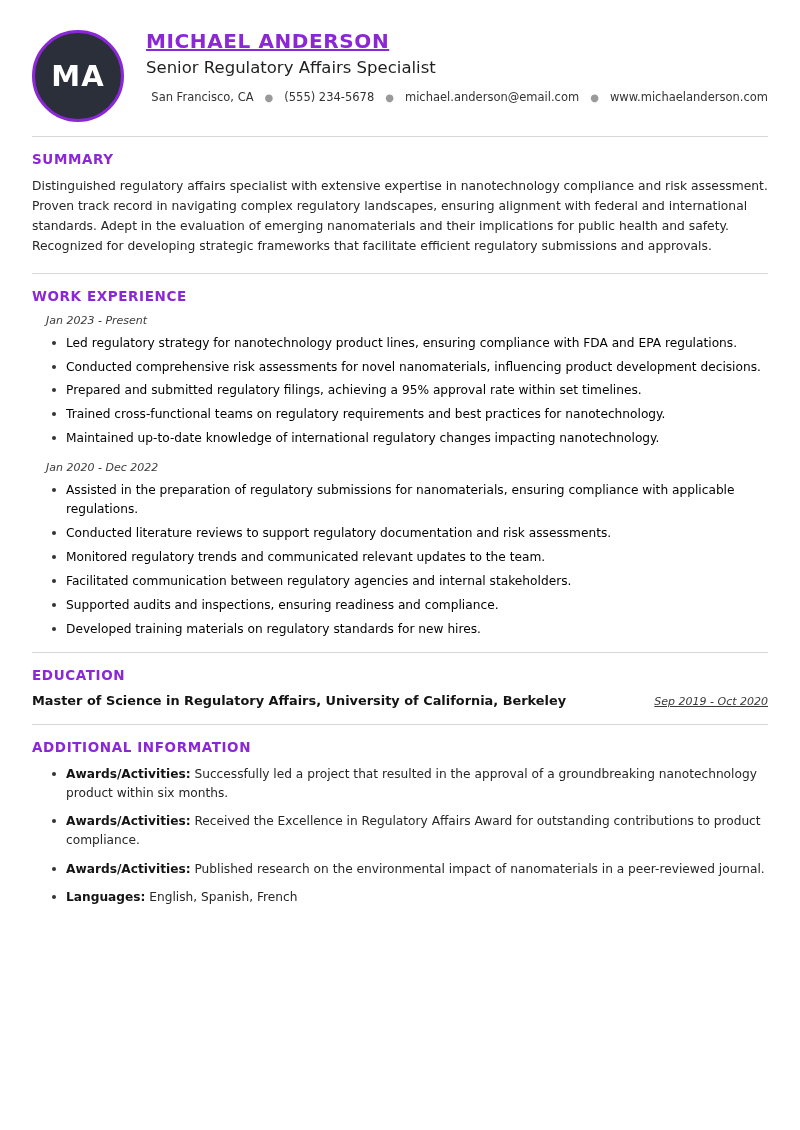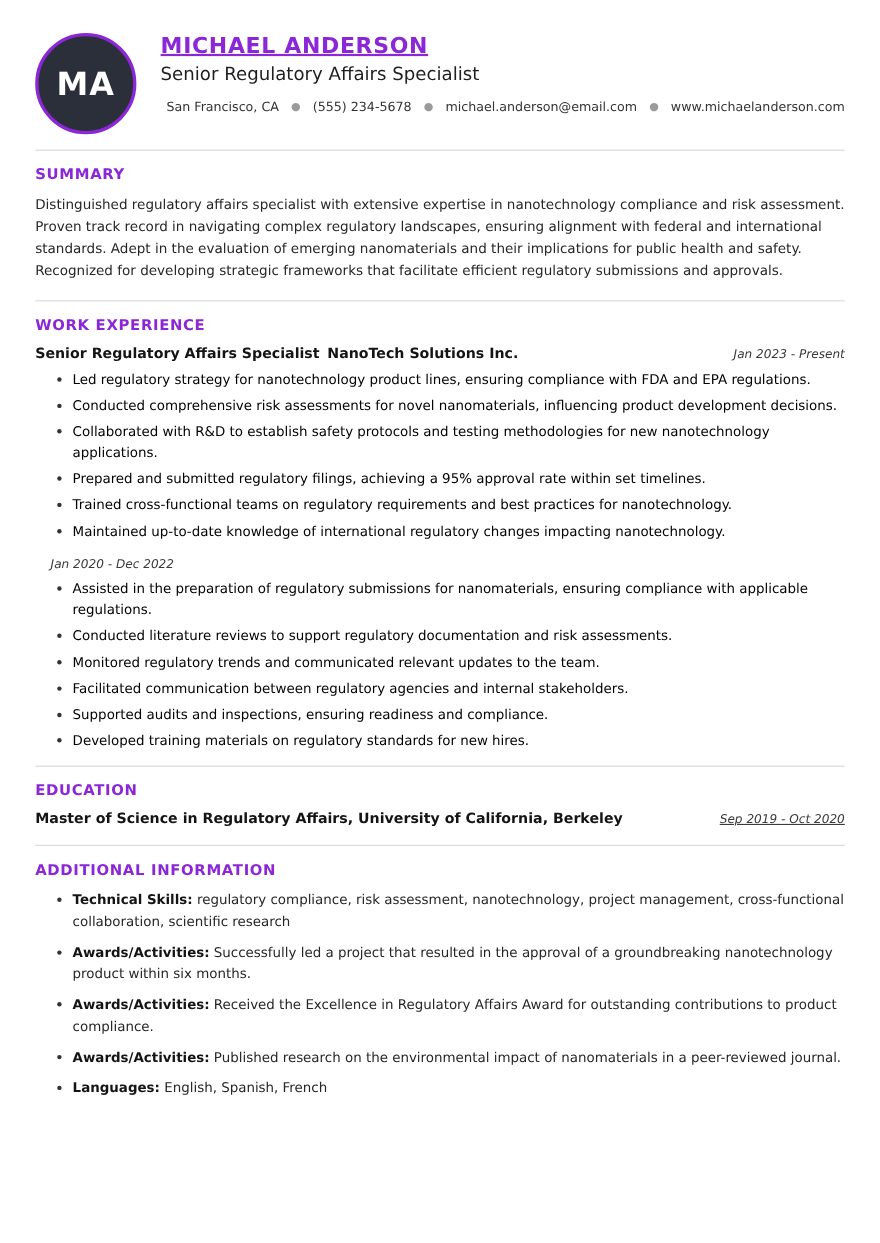--- a/index.html
+++ b/index.html
@@ -224,29 +224,25 @@
     <div class="section-title">SUMMARY</div>
     <p class="summary-text">Distinguished regulatory affairs specialist with extensive expertise in nanotechnology compliance and risk assessment. Proven track record in navigating complex regulatory landscapes, ensuring alignment with federal and international standards. Adept in the evaluation of emerging nanomaterials and their implications for public health and safety. Recognized for developing strategic frameworks that facilitate efficient regulatory submissions and approvals.</p>
   </div>
   <hr class="section-divider">
 
   <div class="section">
     <div class="section-title">WORK EXPERIENCE</div>
 
     <div class="job">
       <div class="job-head">
-        <div class="job-head-left">
-          <span>Senior Regulatory Affairs Specialist</span><span class="job-company">NanoTech Solutions Inc.</span>
-        </div>
         <div class="job-dates">Jan 2023 - Present</div>
       </div>
       <ul class="bullets">
         <li>Led regulatory strategy for nanotechnology product lines, ensuring compliance with FDA and EPA regulations.</li>
         <li>Conducted comprehensive risk assessments for novel nanomaterials, influencing product development decisions.</li>
-        <li>Collaborated with R&amp;D to establish safety protocols and testing methodologies for new nanotechnology applications.</li>
         <li>Prepared and submitted regulatory filings, achieving a 95% approval rate within set timelines.</li>
         <li>Trained cross-functional teams on regulatory requirements and best practices for nanotechnology.</li>
         <li>Maintained up-to-date knowledge of international regulatory changes impacting nanotechnology.</li>
       </ul>
     </div>
 
     <div class="job">
       <div class="job-head">
         <div class="job-dates">Jan 2020 - Dec 2022</div>
       </div>
@@ -268,24 +264,20 @@
       <div class="edu-degree">Master of Science in Regulatory Affairs, University of California, Berkeley</div>
       <div class="edu-dates">Sep 2019 - Oct 2020</div>
     </div>
   </div>
   <hr class="section-divider">
 
   <div class="section">
     <div class="section-title">ADDITIONAL INFORMATION</div>
     <ul class="info-list">
       <li>
-        <span class="info-label">Technical Skills:</span>
-        <span>regulatory compliance, risk assessment, nanotechnology, project management, cross-functional collaboration, scientific research</span>
-      </li>
-      <li>
         <span class="info-label">Awards/Activities:</span>
         <span>Successfully led a project that resulted in the approval of a groundbreaking nanotechnology product within six months.</span>
       </li>
       <li>
         <span class="info-label">Awards/Activities:</span>
         <span>Received the Excellence in Regulatory Affairs Award for outstanding contributions to product compliance.</span>
       </li>
       <li>
         <span class="info-label">Awards/Activities:</span>
         <span>Published research on the environmental impact of nanomaterials in a peer-reviewed journal.</span>

